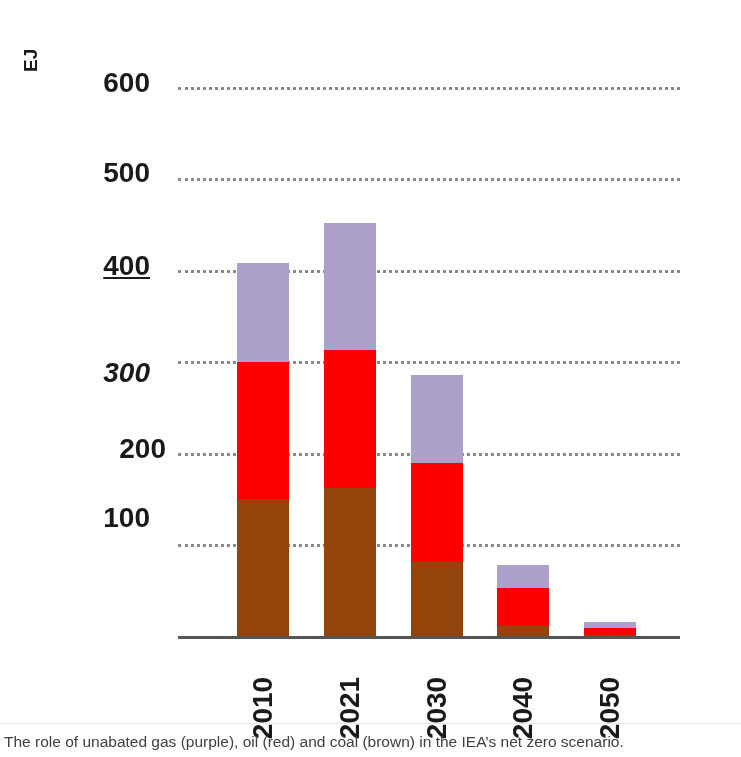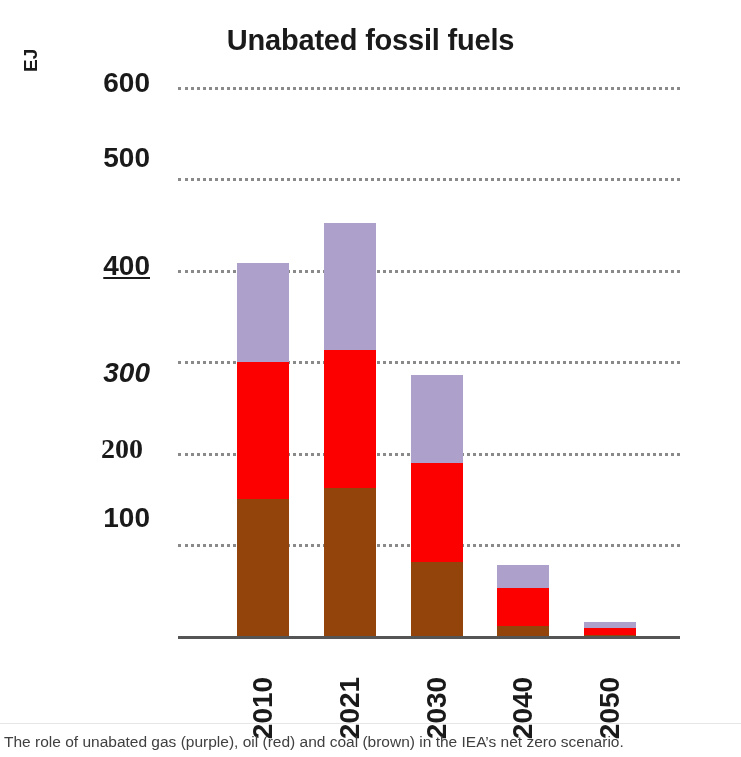--- a/index.html
+++ b/index.html
@@ -111,21 +111,20 @@
     font-size:15.5px;
     color:#404040;
     line-height:20px;
   }
 </style>
 </head>
 <body>
 
 <div id="figure">
 
-  <div id="chart-title">Unabated fossil fuels</div>
 
   <div id="y-axis-label">EJ</div>
 
   <div id="plot-area">
 
   <div class="gridline" style="top: 544.45px;"></div>
       <div class="gridline" style="top: 452.9px;"></div>
       <div class="gridline" style="top: 361.35px;"></div>
       <div class="gridline" style="top: 269.8px;"></div>
       <div class="gridline" style="top: 178.25px;"></div>
@@ -154,24 +153,24 @@
         <div class="bar-seg" style="height: 5.493px; background: rgb(173, 160, 203);"></div>
         <div class="bar-seg" style="height: 7.324px; background: rgb(252, 0, 0);"></div>
         <div class="bar-seg" style="height: 1.831px; background: rgb(146, 68, 10);"></div>
       </div>
     </div>
 
   <div id="axis-line"></div>
 
   <div id="tick-labels">
       <div class="ytick-label" style="top: 502px; left: 40px;">100</div>
-      <div class="ytick-label" style="top: 432.9px; left: 33px; font-family: Liberation Serif, serif;">200</div>
+      <div class="ytick-label" style="top: 432.9px; left: 56px;">200</div>
       <div class="ytick-label" style="top: 357px; left: 40px; font-style: italic;">300</div>
       <div class="ytick-label" style="top: 249.8px; left: 40px; text-decoration: underline;">400</div>
-      <div class="ytick-label" style="top: 142px; left: 40px;">500</div>
+      <div class="ytick-label" style="top: 157px; left: 40px;">500</div>
       <div class="ytick-label" style="top: 66.7px; left: 40px; text-align: right;">600</div>
     </div>
   <div id="xtick-labels">
       <div class="xtick-label" style="left: 237px;">
         <span>2010</span>
       </div>
       <div class="xtick-label" style="left: 323.8px;">
         <span>2021</span>
       </div>
       <div class="xtick-label" style="left: 410.6px;">

